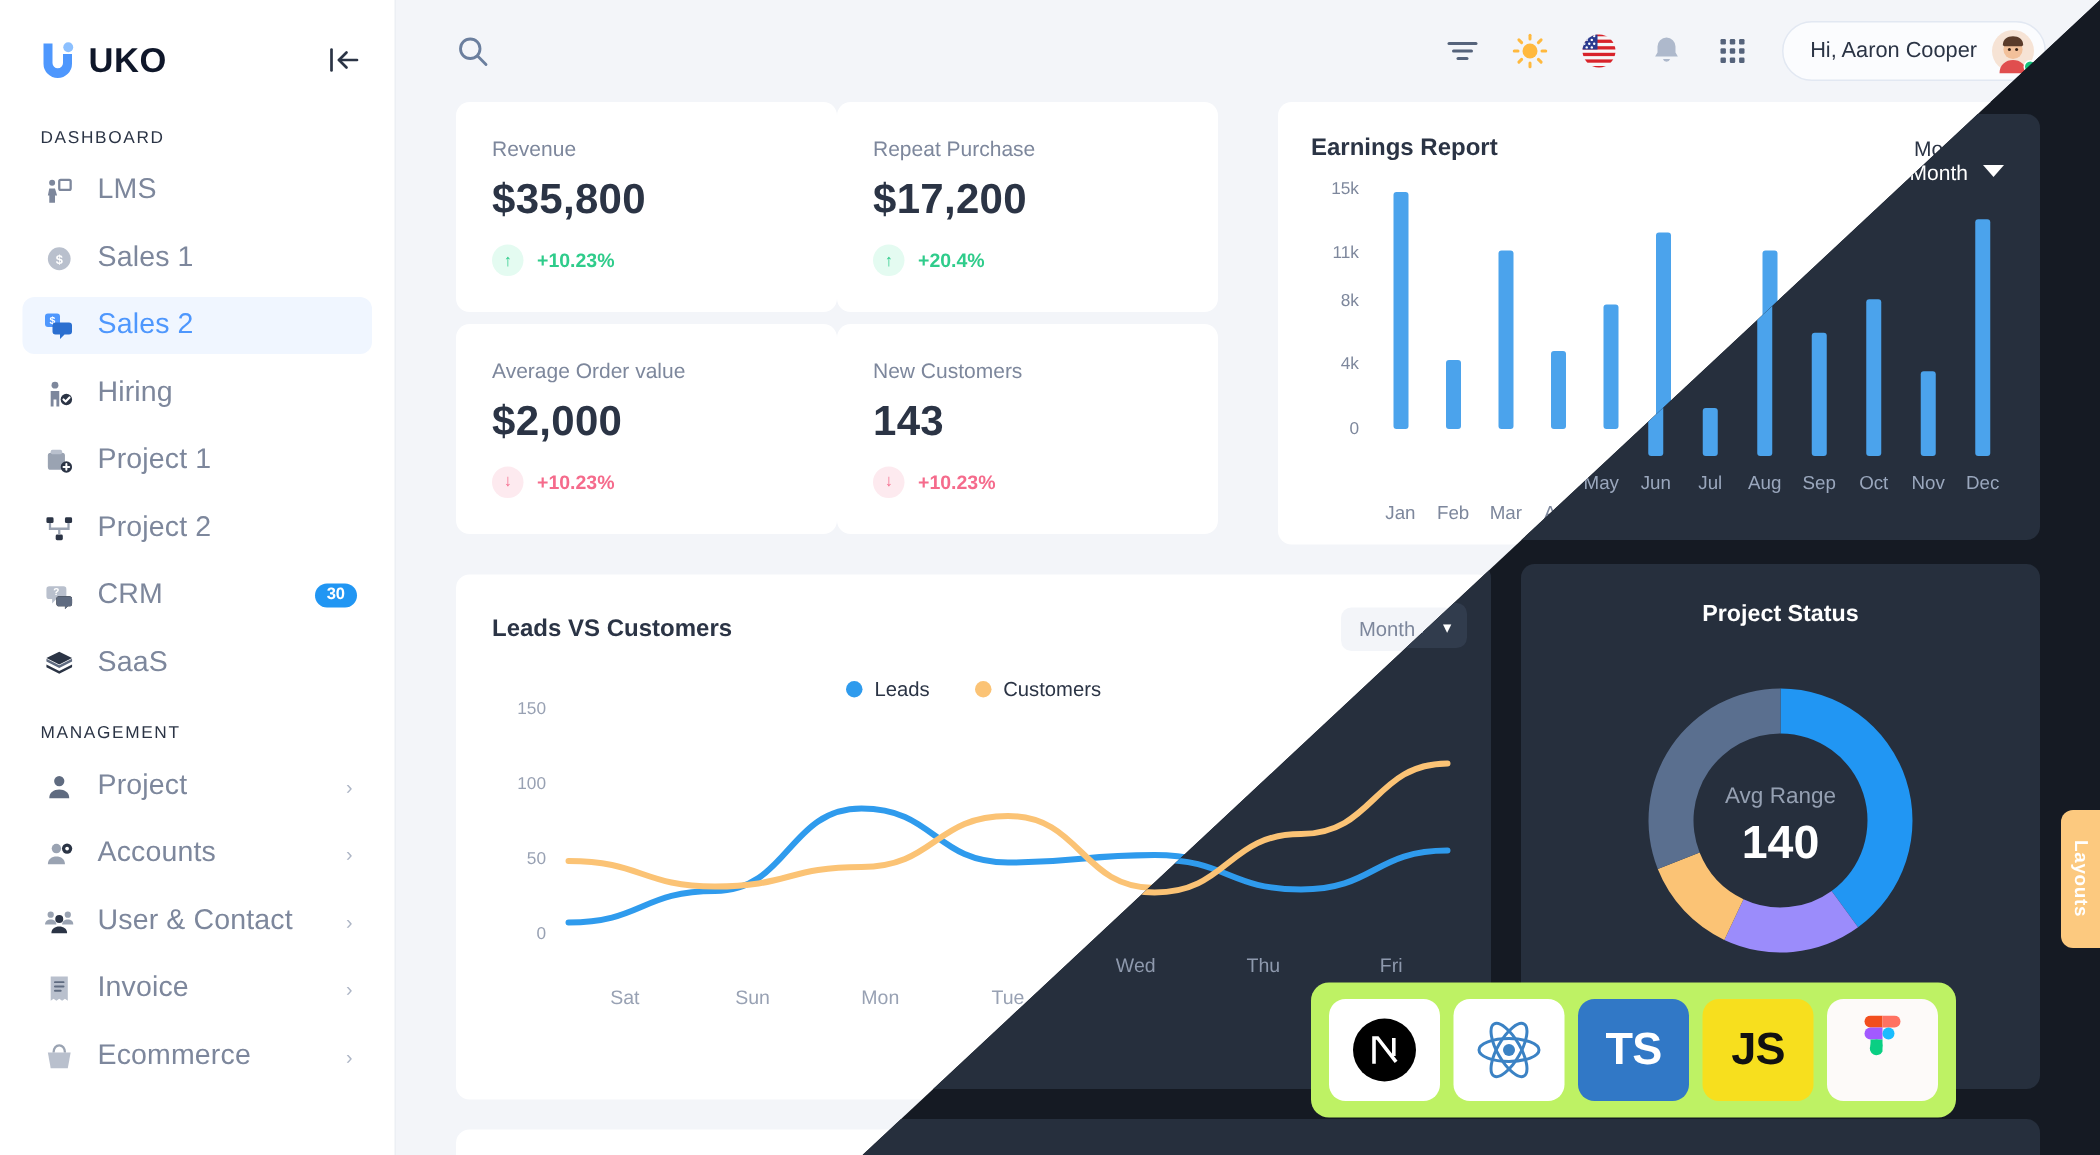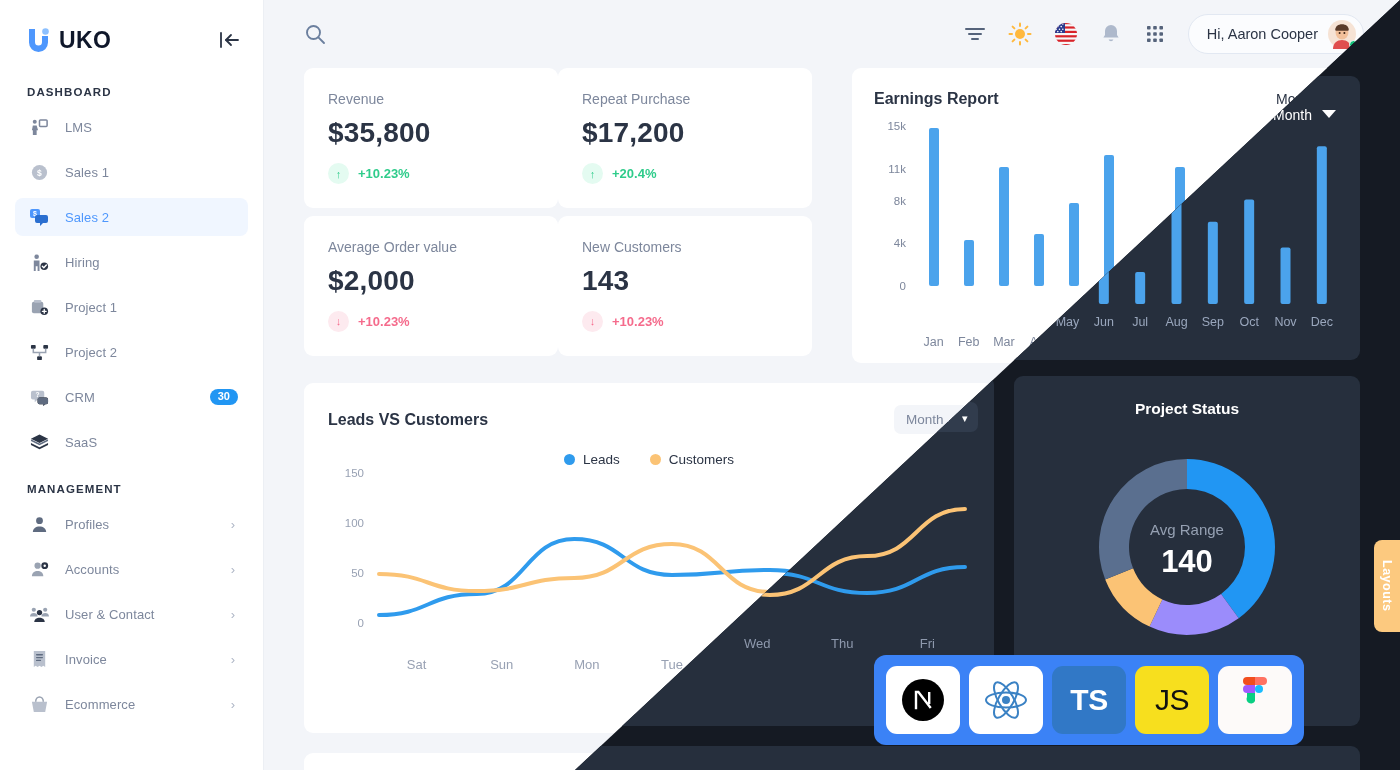--- a/index.html
+++ b/index.html
@@ -29,32 +29,32 @@
   .brand-mark { width: 24px; height: 26px; }
   .brand-name {
     font-size: 23px; font-weight: bold; letter-spacing: .4px;
     color: #0f172a;
   }
   .collapse-btn {
     display: flex; align-items: center; gap: 1px;
     color: #2b3445; cursor: pointer;
   }
   .section-label {
-    font-size: 11.5px; font-weight: bold; letter-spacing: 1.1px;
+    font-size: 11.5px; font-weight: normal; letter-spacing: 1.1px;
     color: #2b3445; padding: 0 0 0 27px; margin-top: 6px; margin-bottom: 10px;
   }
   .nav-item {
     display: flex; align-items: center;
     height: 38px; margin: 0 15px 7px 15px;
     padding-left: 12px; border-radius: 8px;
     cursor: pointer; position: relative;
   }
   .nav-item .ic { width: 24px; height: 22px; display: flex; align-items: center; justify-content: center; flex: 0 0 24px; }
   .nav-item .lbl {
-    margin-left: 14px; font-size: 13px; color: #7d879c; letter-spacing: .1px;
+    margin-left: 14px; font-size: 19px; color: #7d879c; letter-spacing: .1px;
   }
   .nav-item.active { background: #f0f6ff; }
   .nav-item.active .lbl { color: #4e97fd; }
   .badge {
     position: absolute; right: 10px;
     background: #2196f3; color: #fff;
     font-size: 11px; font-weight: bold;
     border-radius: 10px; padding: 2px 8px 3px 8px;
     line-height: 1;
   }
@@ -163,34 +163,34 @@
   .dark-overlay {
     position: absolute; left: 0; top: 0;
     width: 1400px; height: 770px;
     pointer-events: none; z-index: 40;
   }
 
   
   .logo-strip {
     position: absolute; left: 874px; top: 655px;
     display: flex; gap: 9px; align-items: center;
-    background: #3b82f6; border-radius: 12px; padding: 11px 12px;
+    background: #bef264; border-radius: 12px; padding: 11px 12px;
     z-index: 60;
   }
   .logo-tile {
     width: 74px; height: 68px; border-radius: 11px;
     display: flex; align-items: center; justify-content: center;
     overflow: hidden;
   }
   .t-white { background: #ffffff; }
   .t-ts { background: #3178c6; }
   .t-js { background: #f7df1e; }
   .t-figma { background: #fdfaf9; }
   .ts-text { color: #fff; font-size: 30px; font-weight: bold; font-family: "Liberation Sans", sans-serif; letter-spacing: -.5px; }
-  .js-text { color: #111; font-size: 30px; font-weight: normal; font-family: "Liberation Sans", sans-serif; letter-spacing: -.5px; }
+  .js-text { color: #111; font-size: 30px; font-weight: bold; font-family: "Liberation Sans", sans-serif; letter-spacing: -.5px; }
 
   
   .layouts-tab {
     position: absolute; right: 0; top: 540px;
     width: 26px; height: 92px;
     background: #fcc97f; border-radius: 8px 0 0 8px;
     display: flex; align-items: center; justify-content: center;
     cursor: pointer; z-index: 70;
   }
   .layouts-tab span {
@@ -319,21 +319,21 @@
 
     <div class="section-label" style="margin-top:22px">MANAGEMENT</div>
 
     <div class="nav-item">
       <span class="ic">
         <svg width="19" height="19" viewBox="0 0 20 20">
           <circle cx="10" cy="6" r="3.6" fill="#5f6b80"></circle>
           <path d="M3 18c0-4 3.2-6 7-6s7 2 7 6z" fill="#5f6b80"></path>
         </svg>
       </span>
-      <span class="lbl">Profiles</span>
+      <span class="lbl">Project</span>
       <span class="chev">›</span>
     </div>
 
     <div class="nav-item">
       <span class="ic">
         <svg width="19" height="19" viewBox="0 0 20 20">
           <circle cx="8" cy="6" r="3.3" fill="#9aa3b2"></circle>
           <path d="M2 17c0-3.6 2.8-5.4 6-5.4s6 1.8 6 5.4z" fill="#9aa3b2"></path>
           <circle cx="15.5" cy="6" r="3.6" fill="#2b3445"></circle>
           <circle cx="15.5" cy="6" r="1.3" fill="#fff"></circle>

